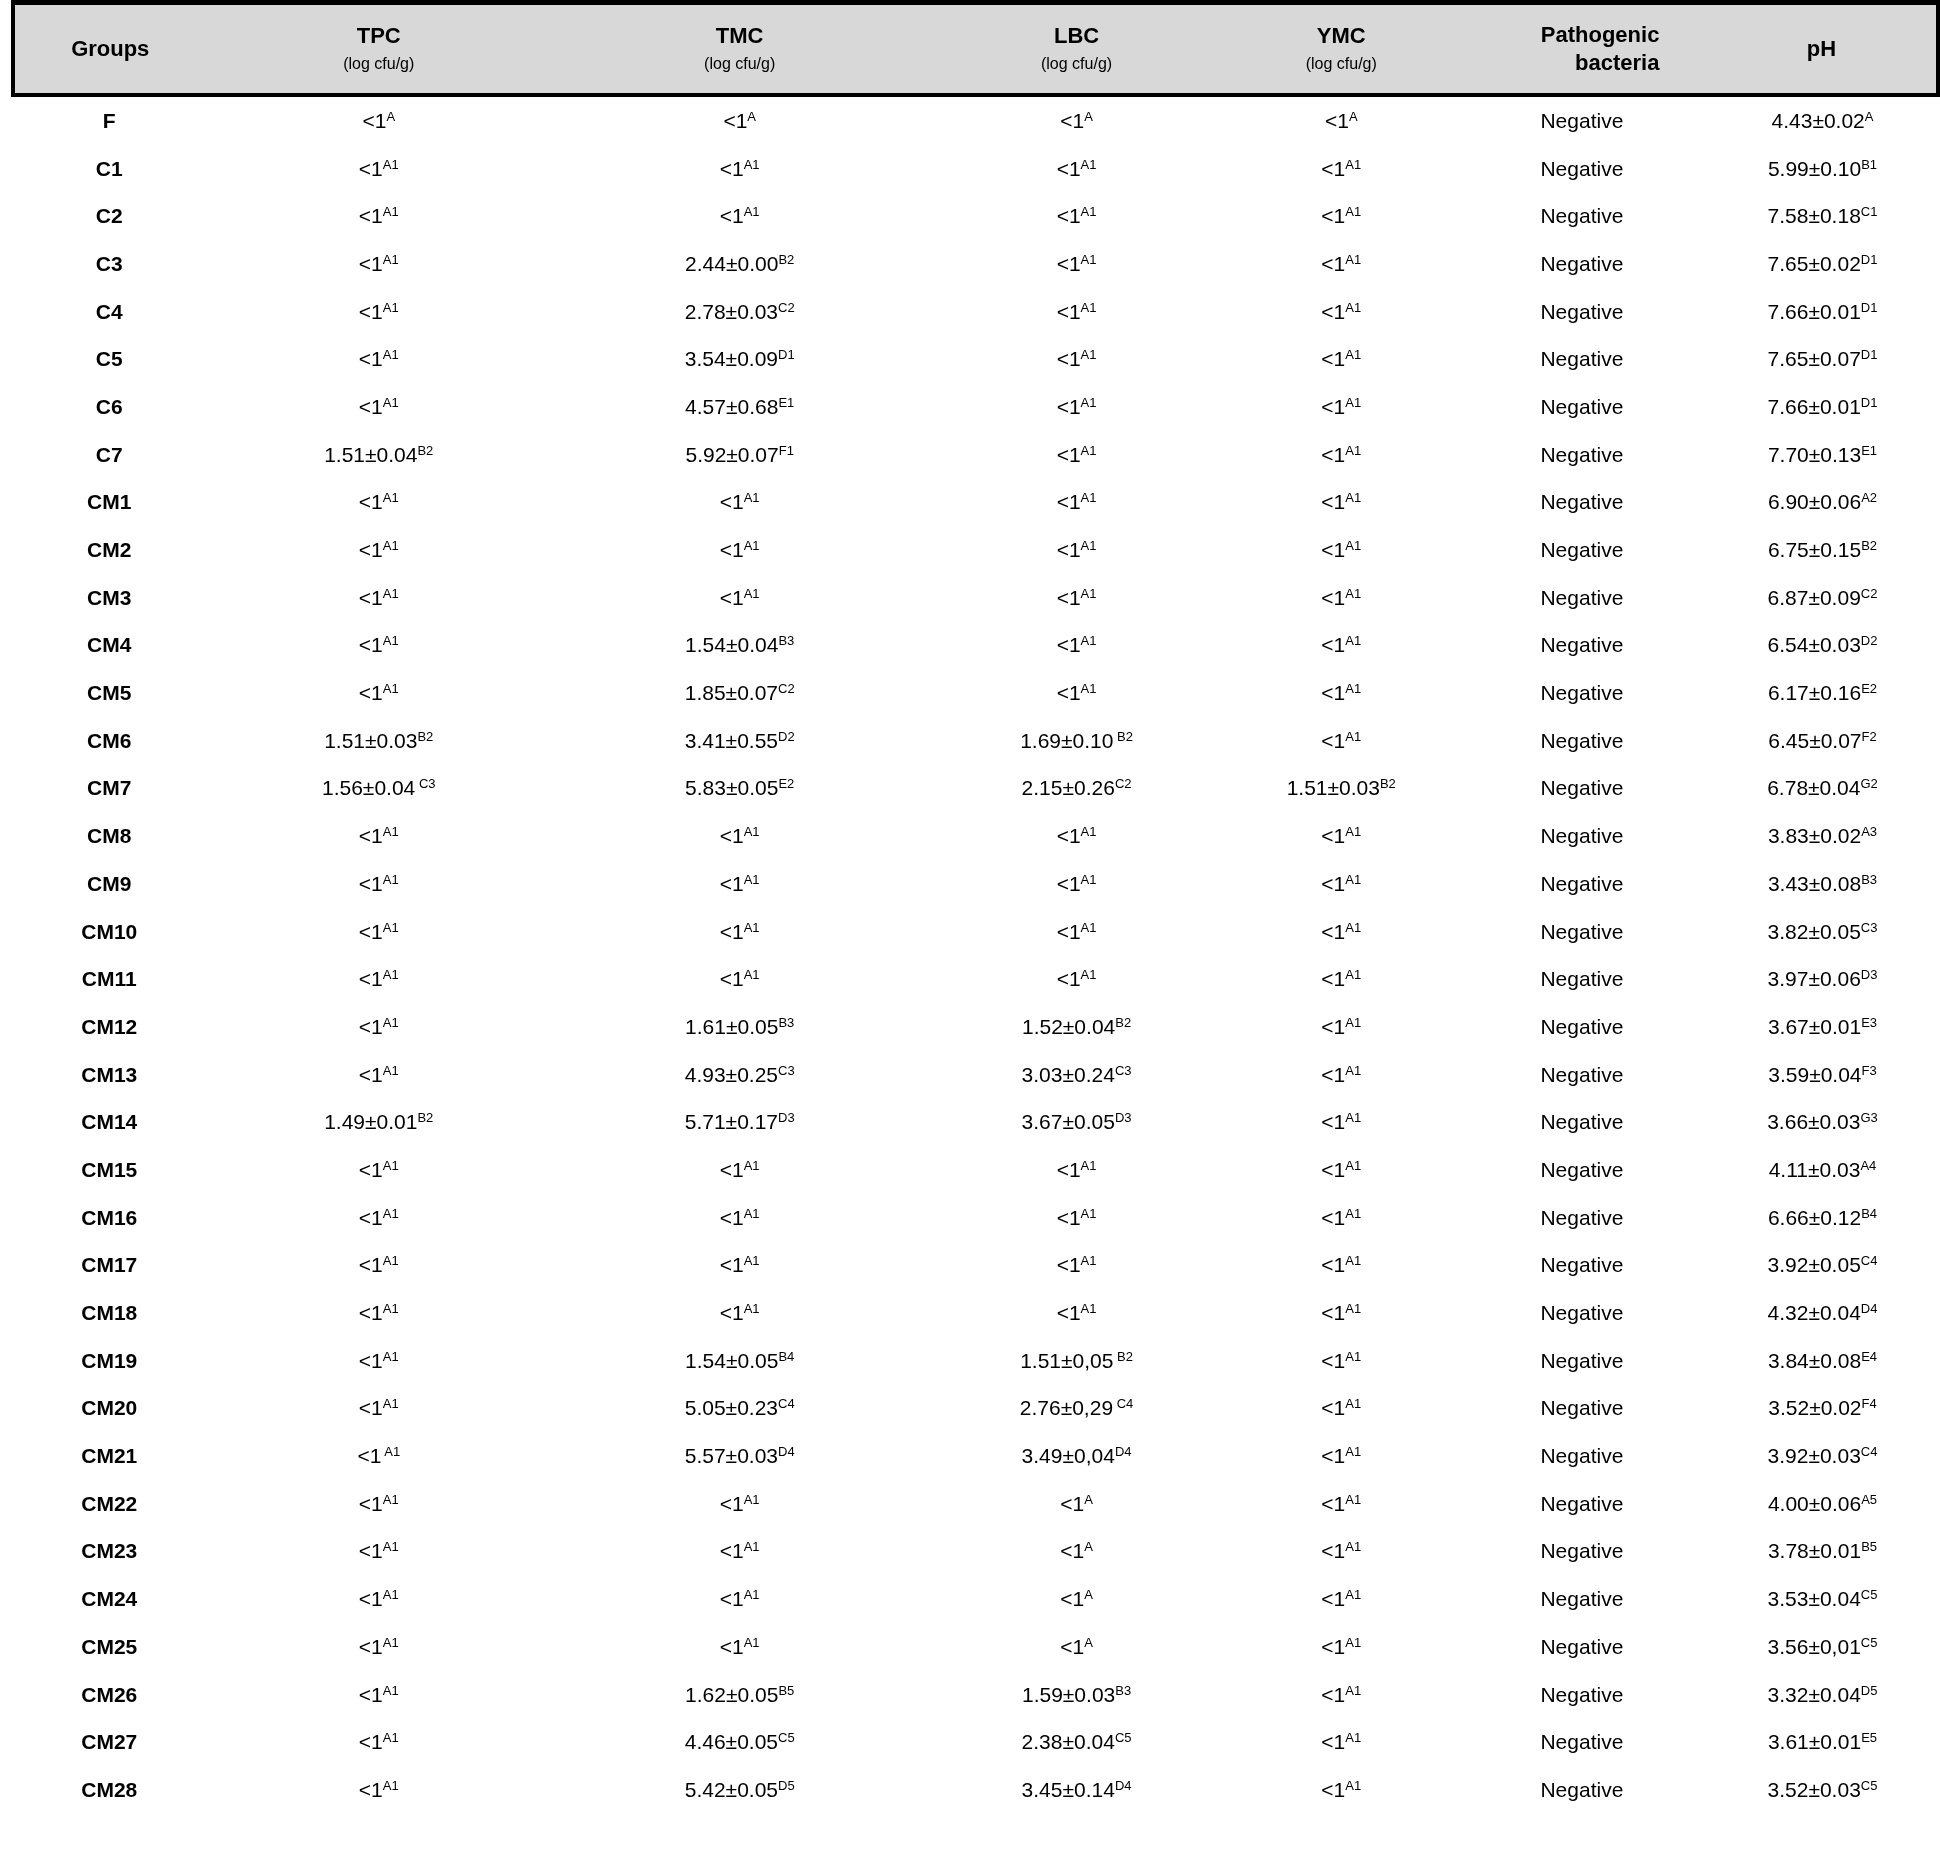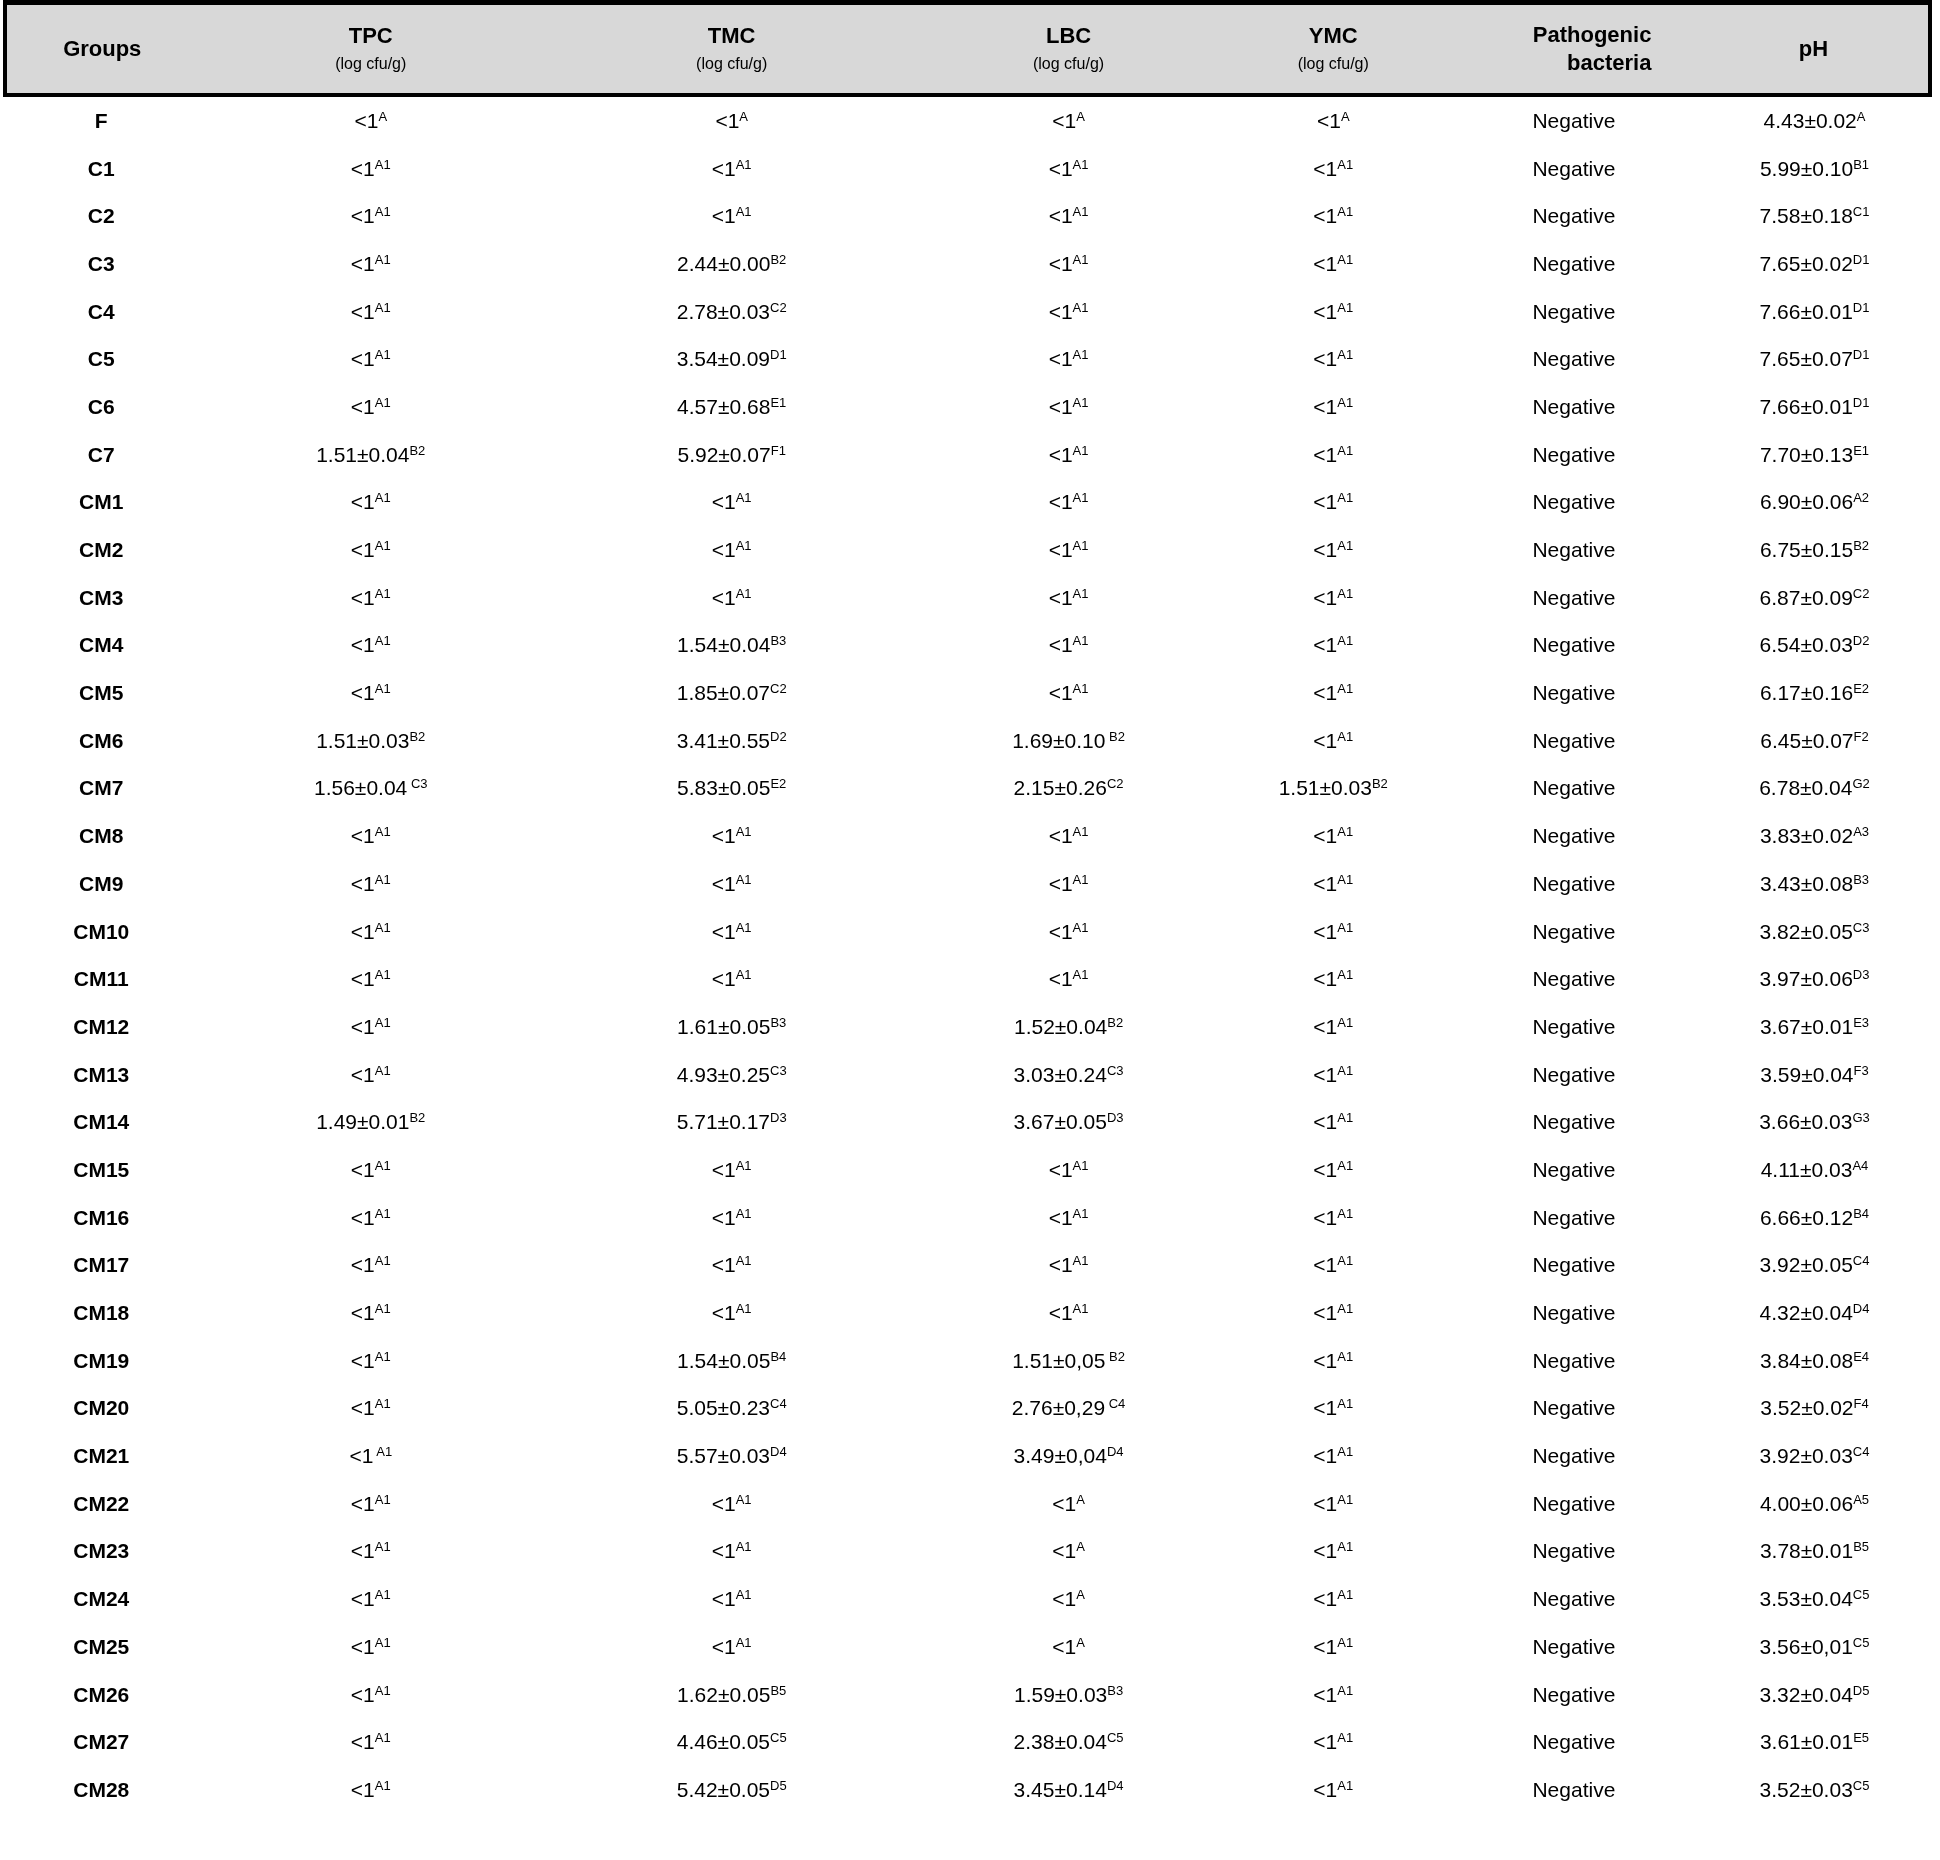--- a/index.html
+++ b/index.html
@@ -9,21 +9,21 @@
     height: 1860px;
     overflow: hidden;
     background: #ffffff;
     font-family: "Liberation Sans", sans-serif;
     color: #000;
   }
   table {
     border-collapse: collapse;
     table-layout: fixed;
     width: 1929px;
-    margin-left: 3px;
+    margin-left: 11px;
   }
   col.c-group { width: 10%; }
   col.c-tpc   { width: 18%; }
   col.c-tmc   { width: 19.5%; }
   col.c-lbc   { width: 15.5%; }
   col.c-ymc   { width: 12%; }
   col.c-path  { width: 13%; }
   col.c-ph    { width: 12%; }
 
   thead th {

